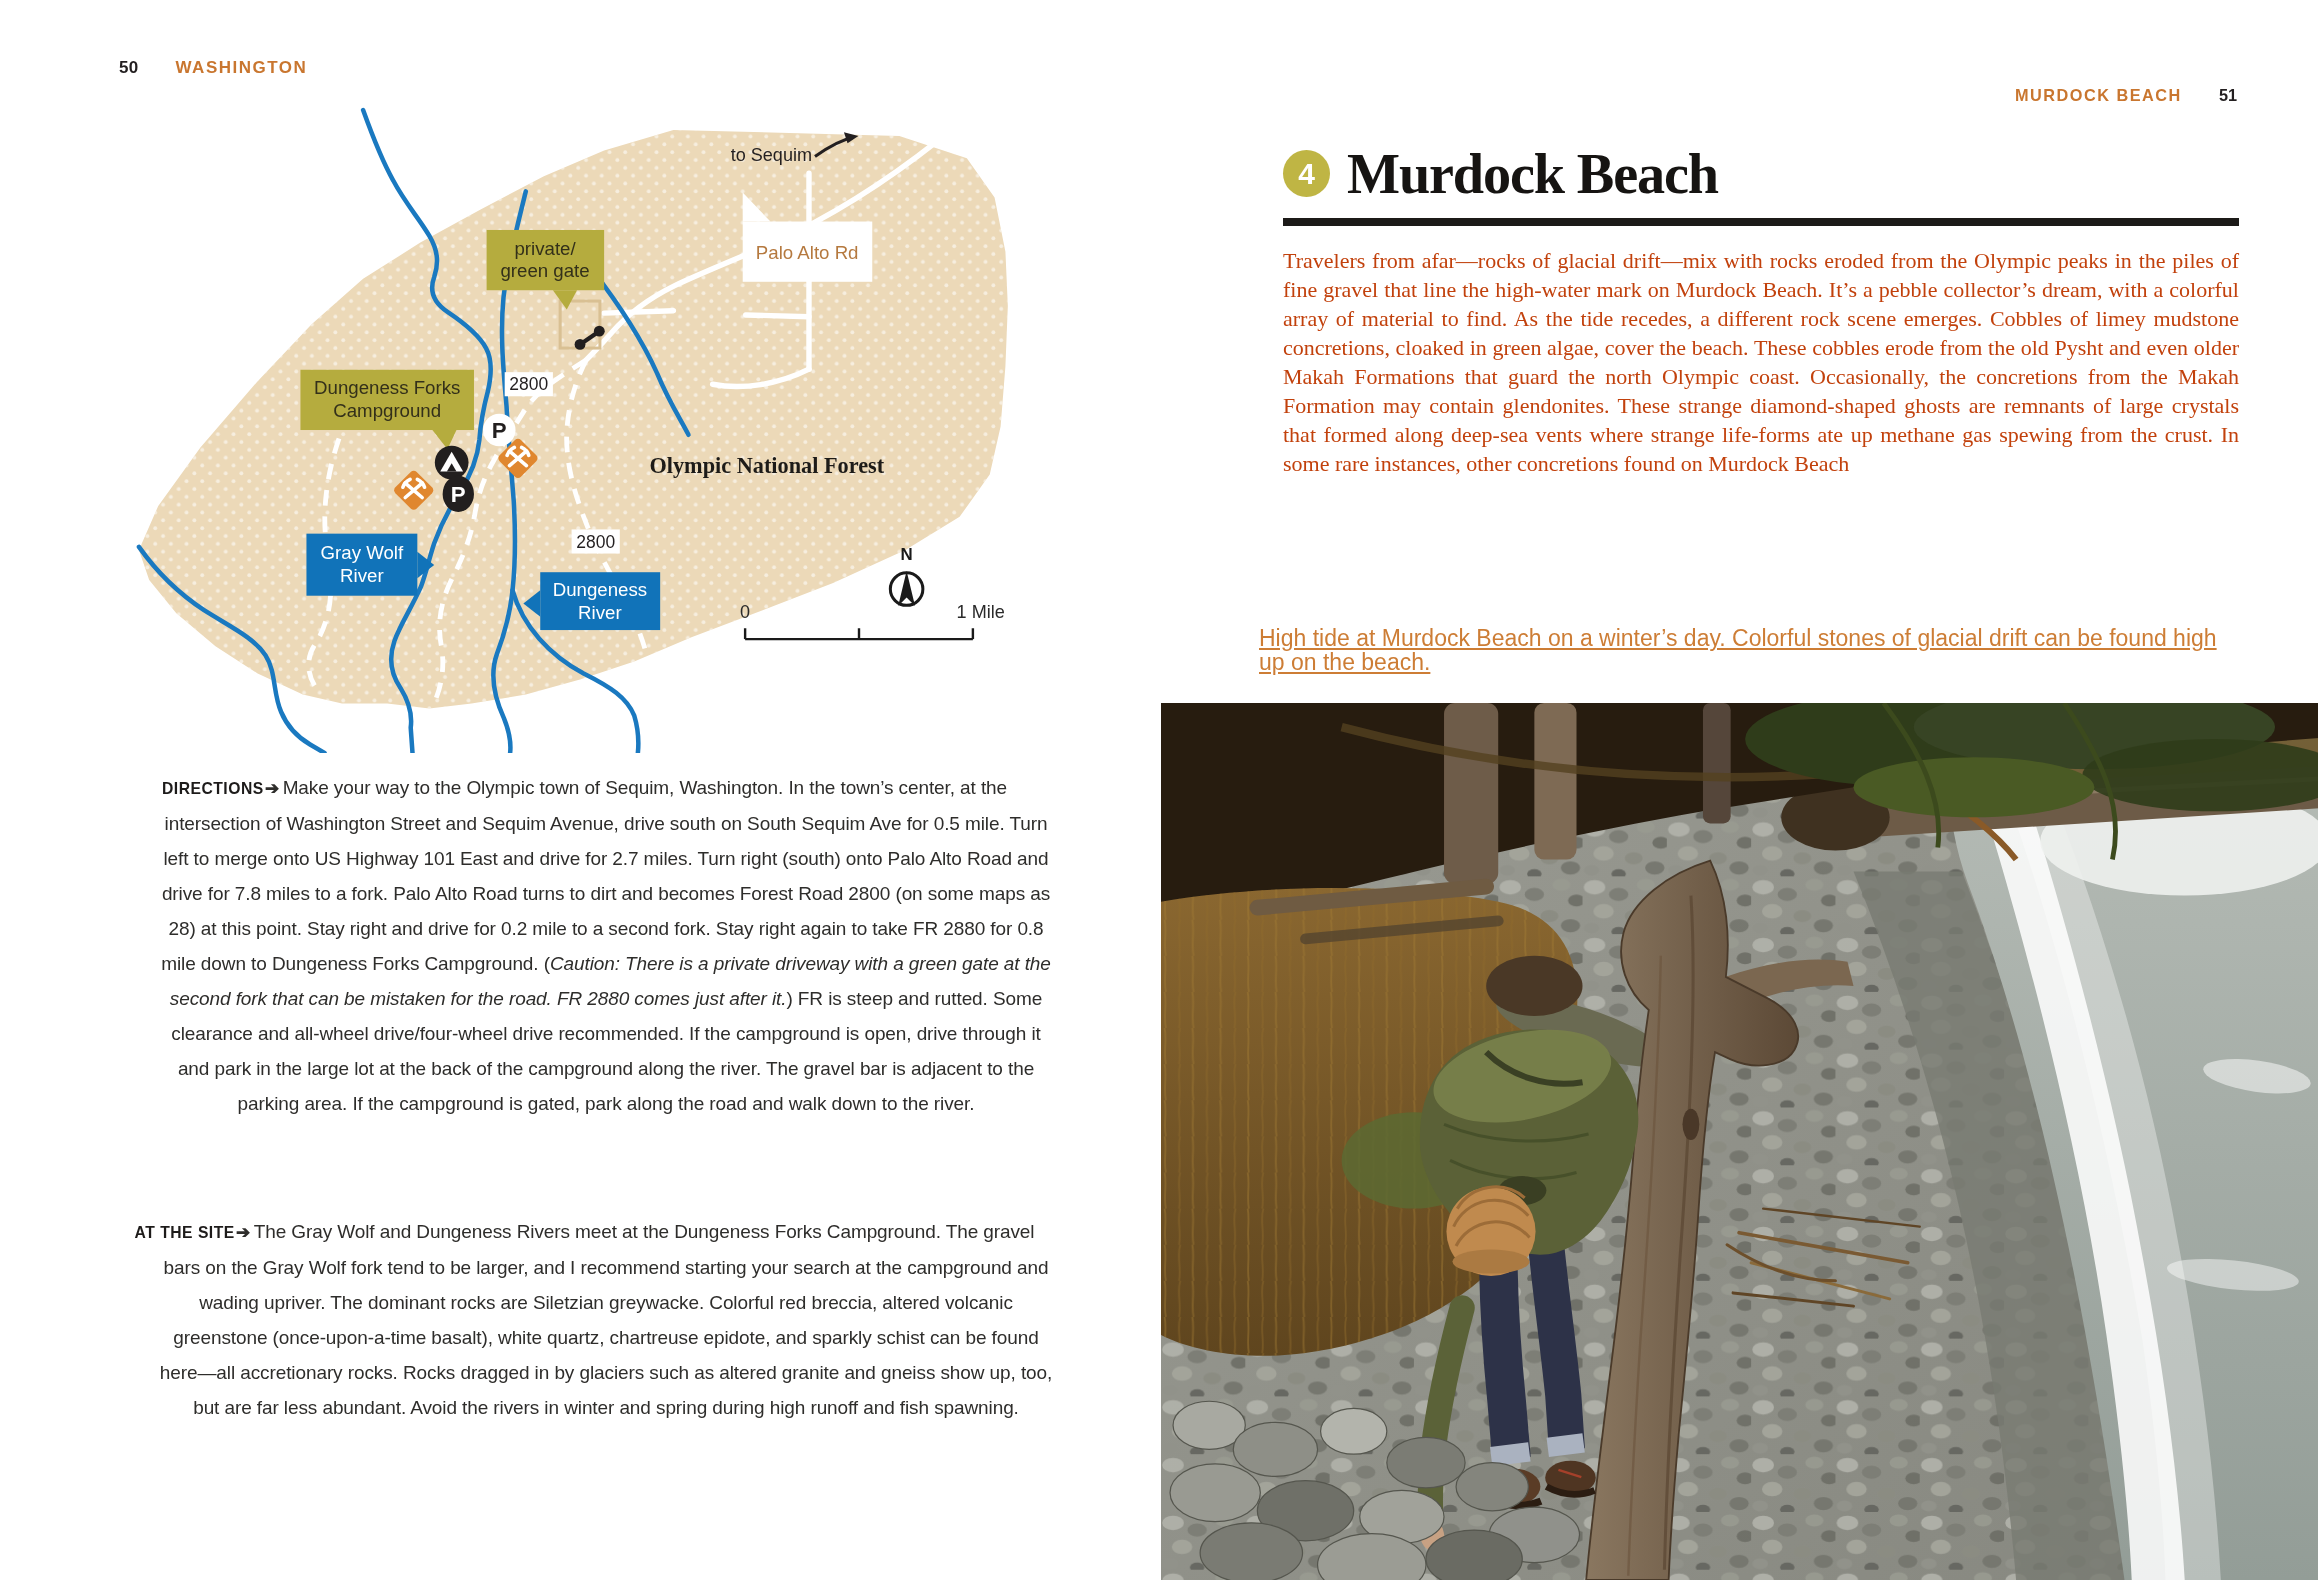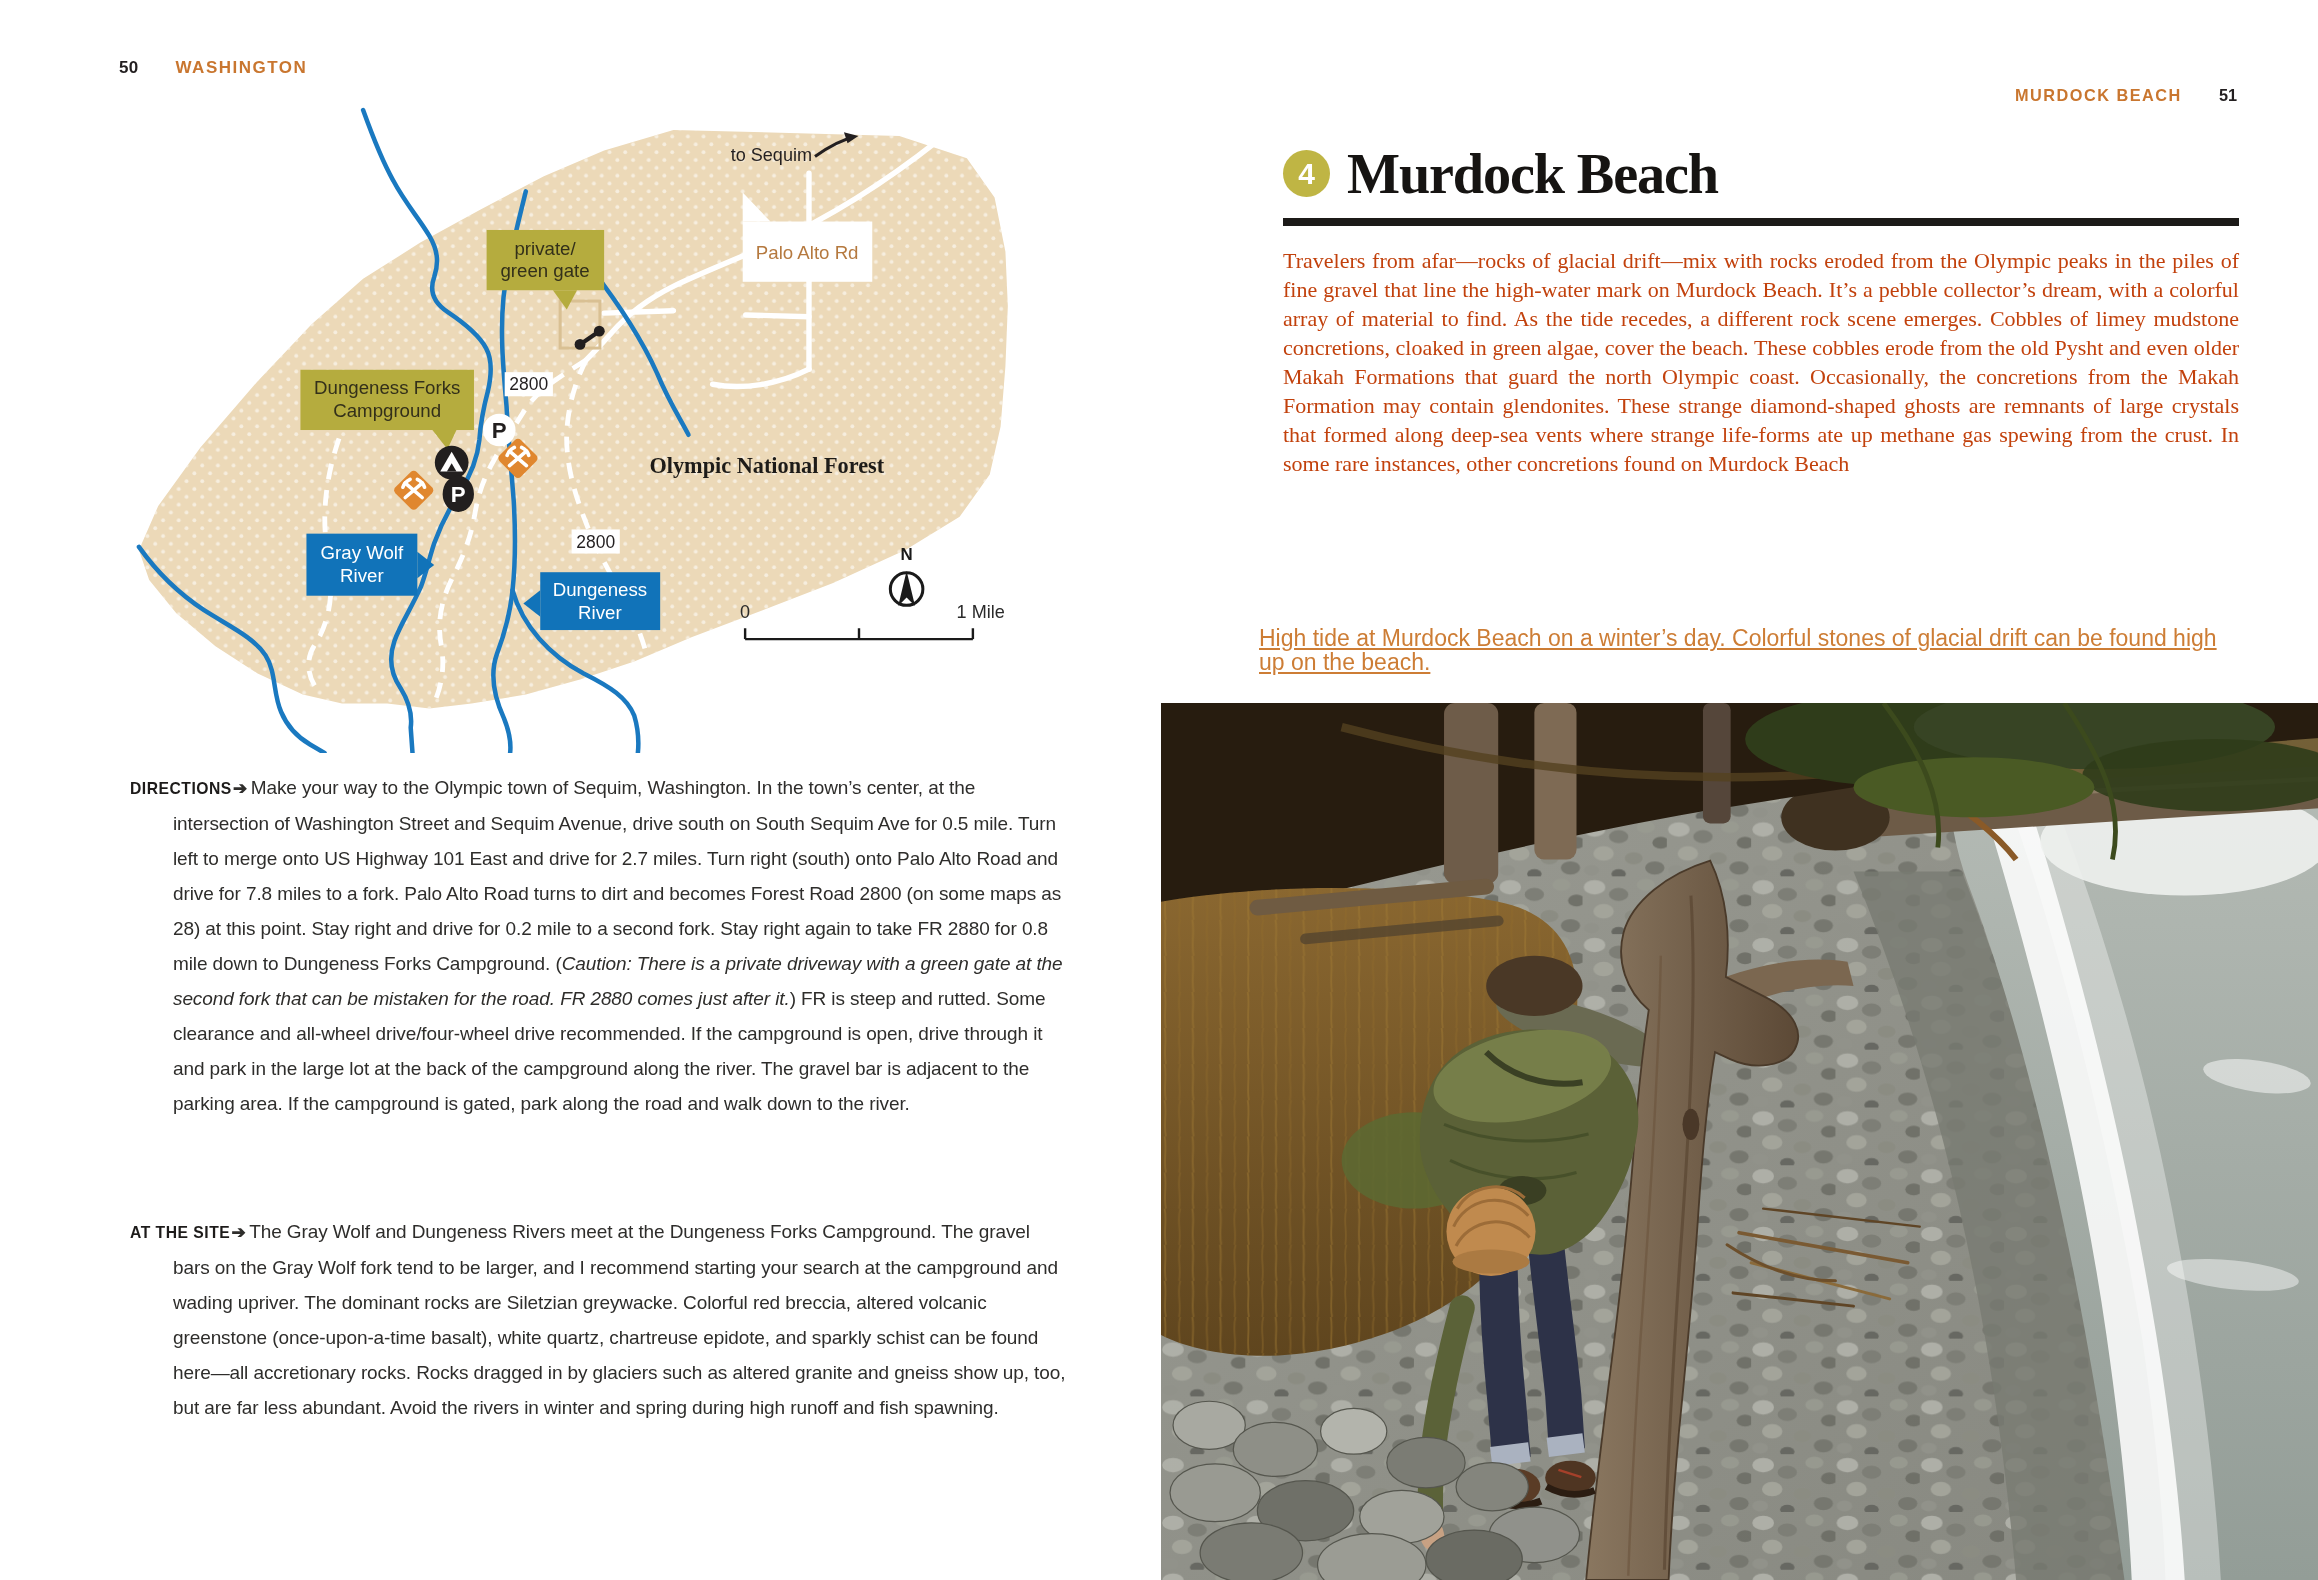--- a/index.html
+++ b/index.html
@@ -7,21 +7,21 @@
               font-family:"Liberation Sans", sans-serif; color:#231f20; }
   .abs { position:absolute; }
 
   
   .runhead { top:58px; font-size:17px; font-weight:bold; letter-spacing:0.3px; }
   .runhead .sec { color:#c9762f; letter-spacing:1.5px; margin-left:37px; }
   .runhead-r { top:58px; right:81px; font-size:16.3px; font-weight:bold;margin-top:28px; }
   .runhead-r .sec { color:#c9762f; letter-spacing:1.5px; margin-right:37px; }
 
   
-  .guide-block { left:130px; width:941px; }
+  .guide-block { left:114px; width:941px;text-align:center; }
   .guide-par { font-size:19px; line-height:35px; color:#2e2d2b;
                padding-left:43px; text-indent:-43px; letter-spacing:-0.1px; }
   .guide-par strong { font-size:15.7px; letter-spacing:0.5px; font-weight:bold; color:#1d1b1a; }
   .guide-par .arrow { font-weight:bold; font-size:17px; padding:0 3.6px 0 1.2px; }
   .guide-par em { font-style:italic; }
 
   
   .title-row { left:1283px; top:140px; width:956px; display:flex; align-items:center; }
   .site-dot { width:47px; height:47px; border-radius:50%; background:#bfb544;
               color:#fff; font-size:30px; font-weight:bold; display:flex;

